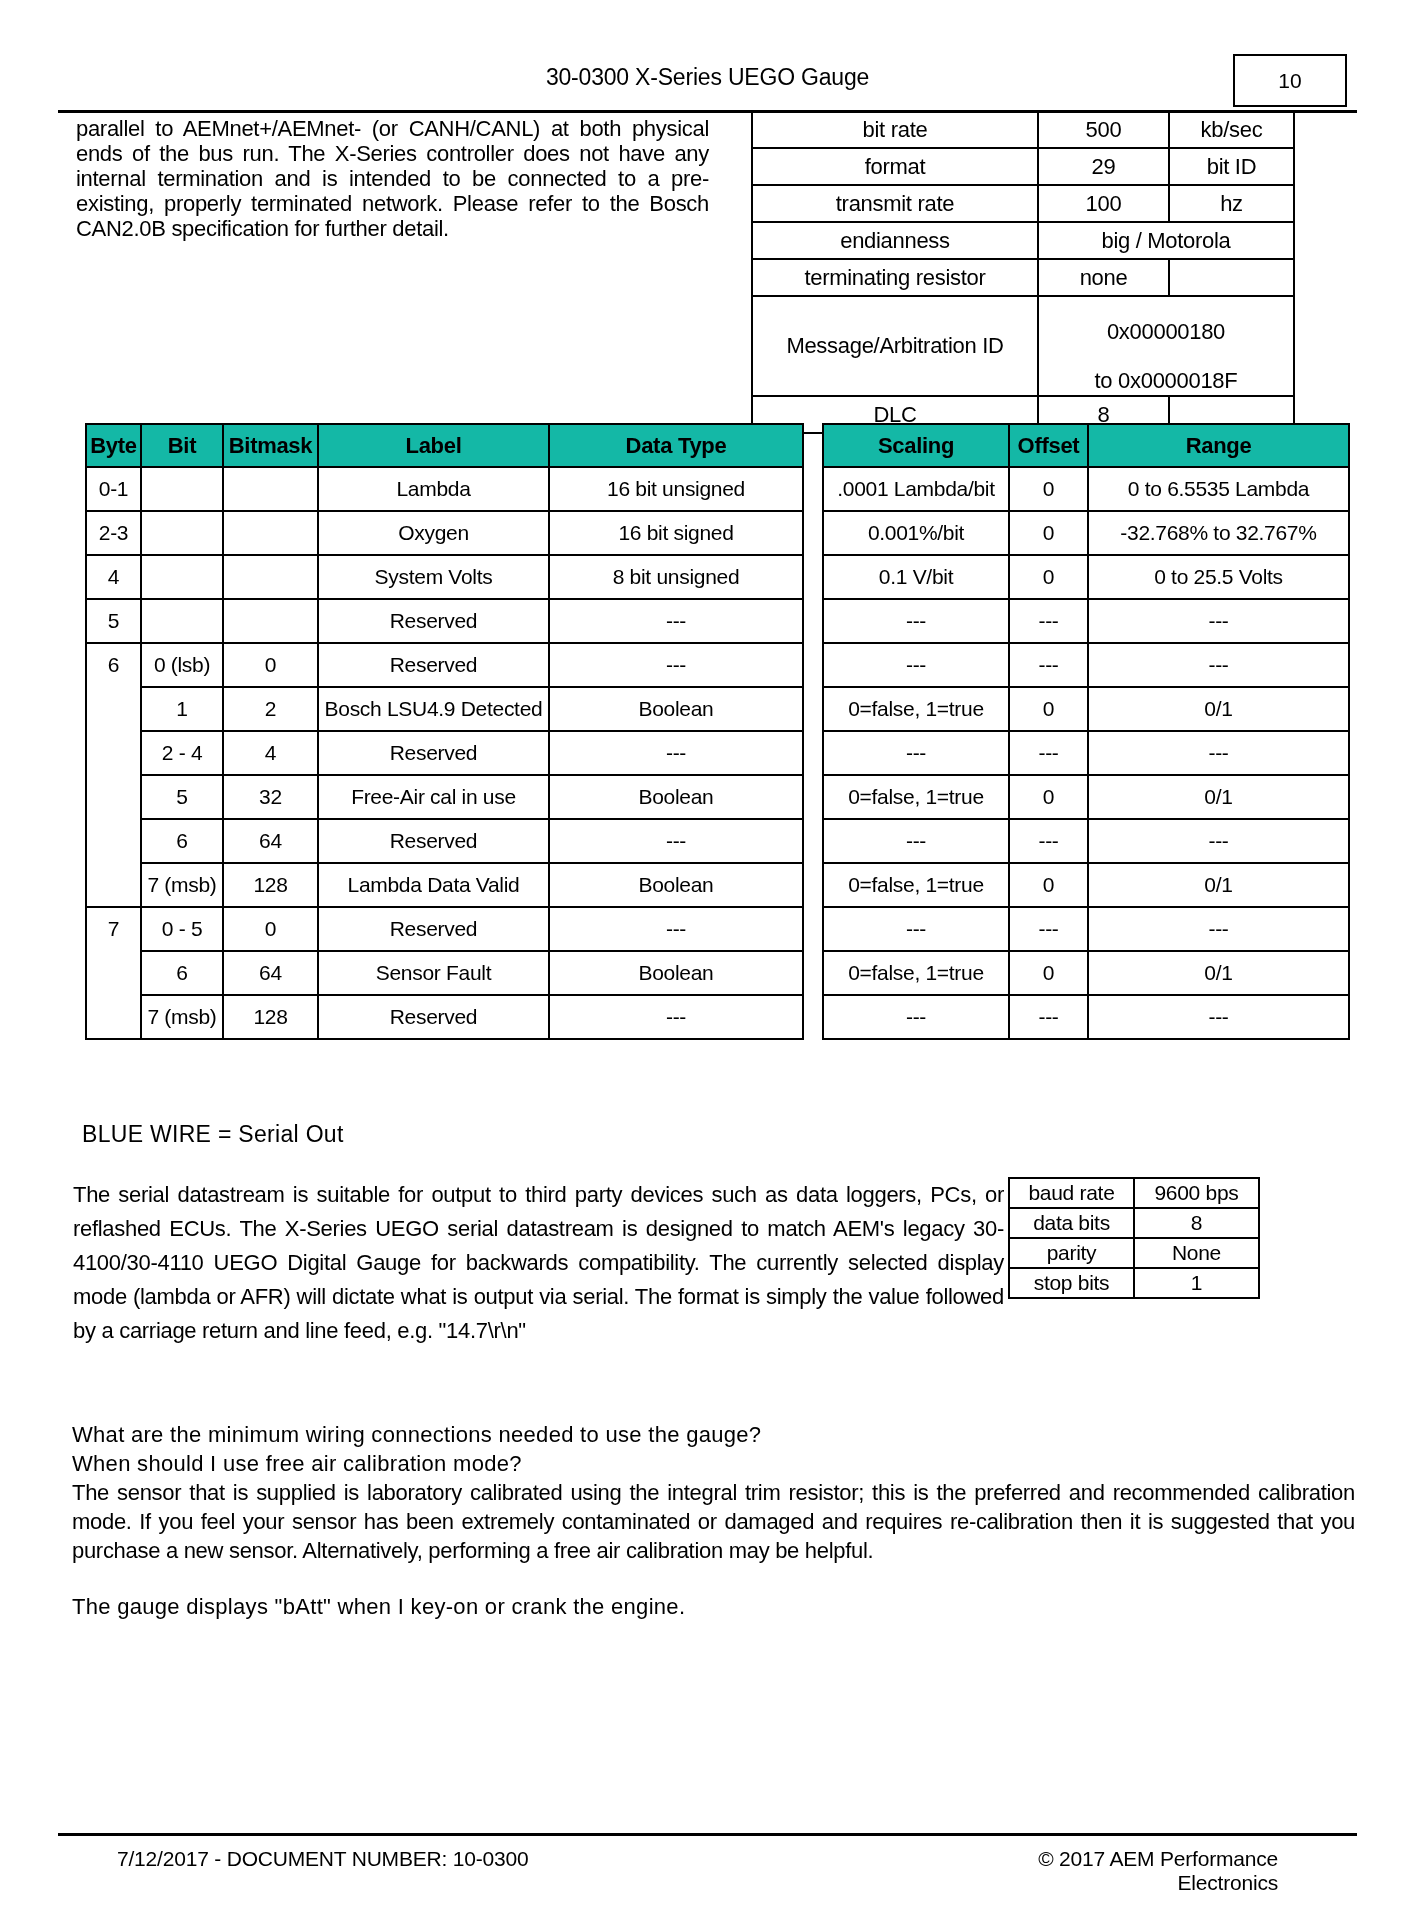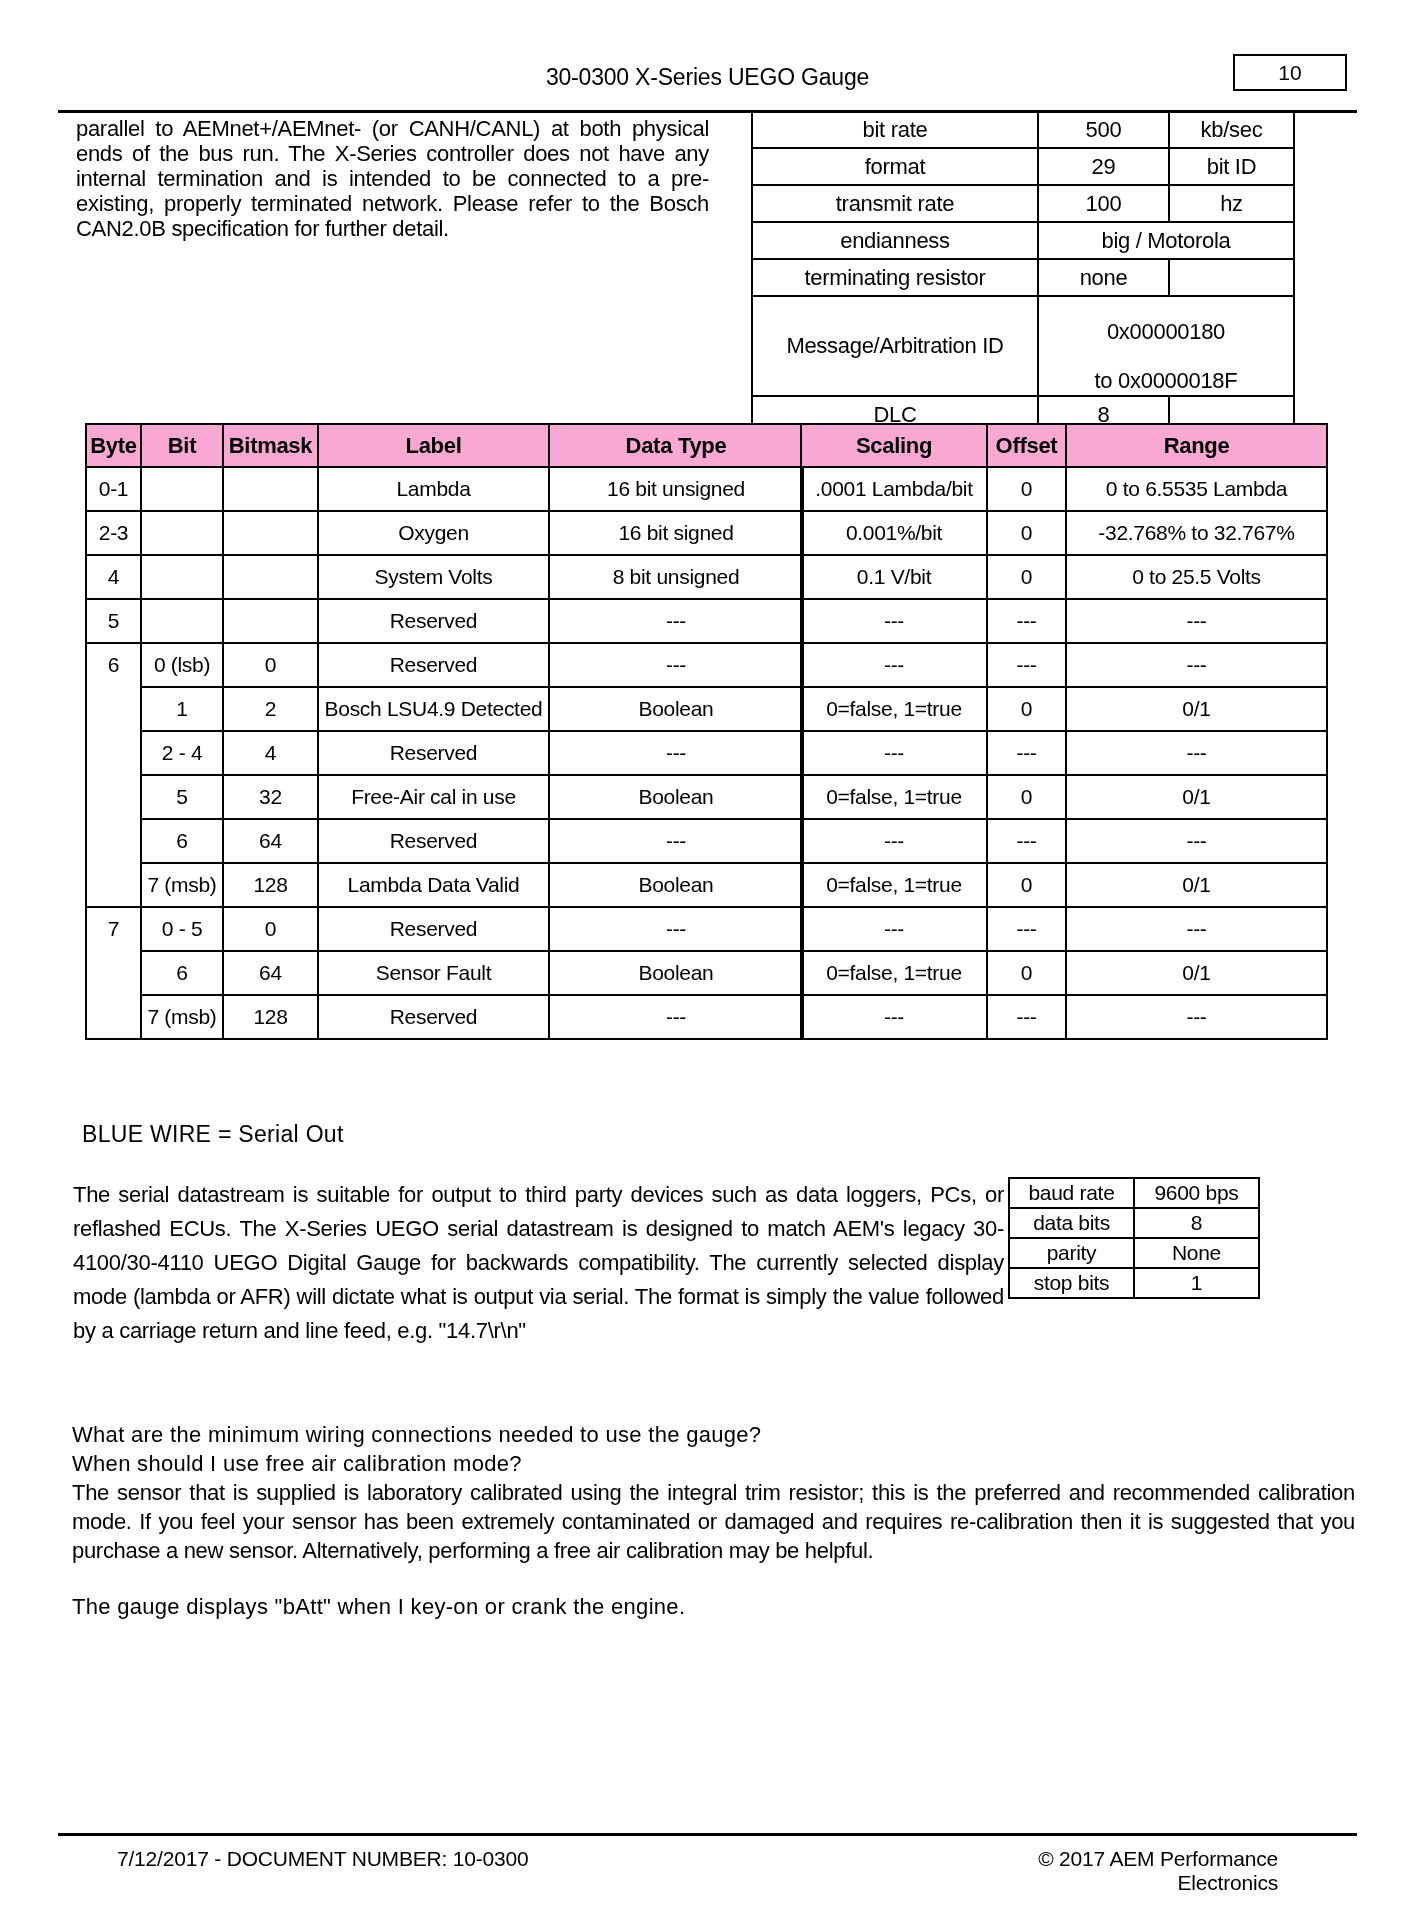--- a/index.html
+++ b/index.html
@@ -9,21 +9,21 @@
     width: 1415px; height: 1920px;
     background: #ffffff;
     font-family: "Liberation Sans", sans-serif;
     color: #000;
     overflow: hidden;
     margin: 0 auto;
   }
   .abs { position: absolute; }
 
   .doc-title { left:0; top:64px; width:1415px; text-align:center; font-size:23px; letter-spacing:-0.2px; }
-  .pagenum-box { left:1233px; top:54px; width:114px; height:37px; border:2px solid #000;
+  .pagenum-box { left:1233px; top:54px; width:114px; height:53px; border:2px solid #000;
                  display:flex; align-items:center; justify-content:center; font-size:21px; }
   .rule { background:#000; height:3px; left:58px; width:1299px; }
   .rule-top { top:110px; }
   .rule-bot { top:1833px; }
 
   .intro { left:72px; top:112px; width:633px; margin:4px; font-size:22px; line-height:25px;
            text-align:justify; letter-spacing:-0.3px; }
 
   table { border-collapse:collapse; table-layout:fixed; position:absolute; }
   td, th { border:2px solid #000; text-align:center; overflow:hidden; padding:0 2px; }
@@ -31,22 +31,22 @@
   
   .ct { left:751px; top:110px; }
   .ct td { font-size:22px; letter-spacing:-0.3px; }
   .ct tr { height:37px; }
   .ct tr.msg-row { height:66px; }
   .ct .msg div { line-height:28px;margin-top:21px; }
 
   
   .bft { top:423px; }
   .bftL { left:85px; }
-  .bftR { left:800px; }
-  .bft th { background:#f9a8d4; font-size:22px; letter-spacing:-0.3px; }
+  .bftR { left:822px; }
+  .bft th { background:#14b8a6; font-size:22px; letter-spacing:-0.3px; }
   .bft td { font-size:21px; letter-spacing:-0.3px; }
   .bft tr { height:44px; }
   .bft tr.hdr { height:43px; }
   .byte-span { vertical-align:top; padding-top:9px; }
 
   
   .h-section { font-size:31px; letter-spacing:0.5px; }
   .h-serial { left:60px; top:1070px; }
   .h-faq { left:60px; top:1374px; letter-spacing:1px; }
   .blue-wire { left:82px; top:1121px; font-size:23px; letter-spacing:0.3px; }

